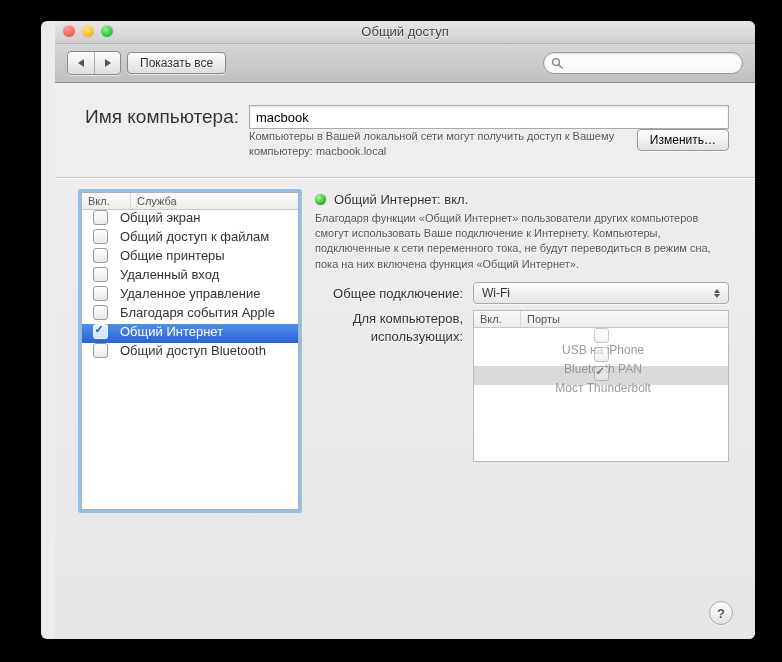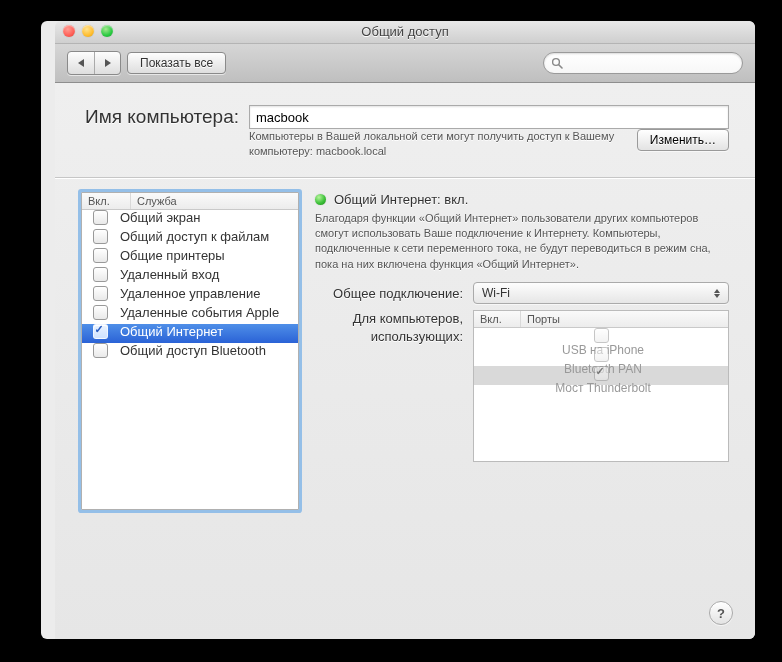--- a/index.html
+++ b/index.html
@@ -398,21 +398,21 @@
             <div class="svc-row">
               <div class="cb">
                 <span class="checkbox"></span>
               </div>
               <div class="lbl">Удаленное управление</div>
             </div>
             <div class="svc-row">
               <div class="cb">
                 <span class="checkbox"></span>
               </div>
-              <div class="lbl">Удаленные события Apple</div>
+              <div class="lbl">Благодаря события Apple</div>
             </div>
             <div class="svc-row selected">
               <div class="cb">
                 <span class="checkbox checked"></span>
               </div>
               <div class="lbl">Общий Интернет</div>
             </div>
             <div class="svc-row">
               <div class="cb">
                 <span class="checkbox"></span>

